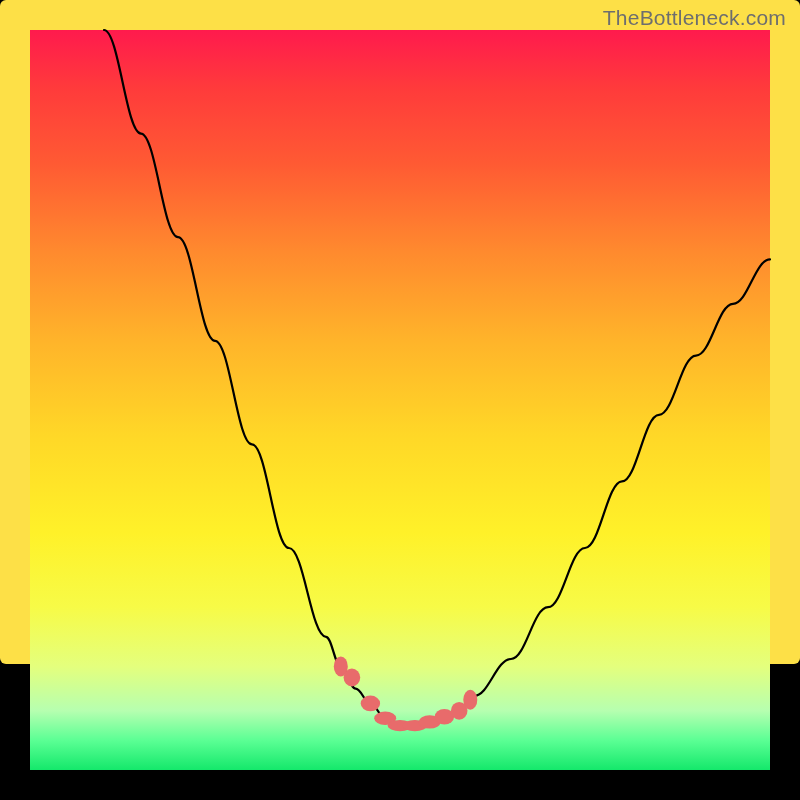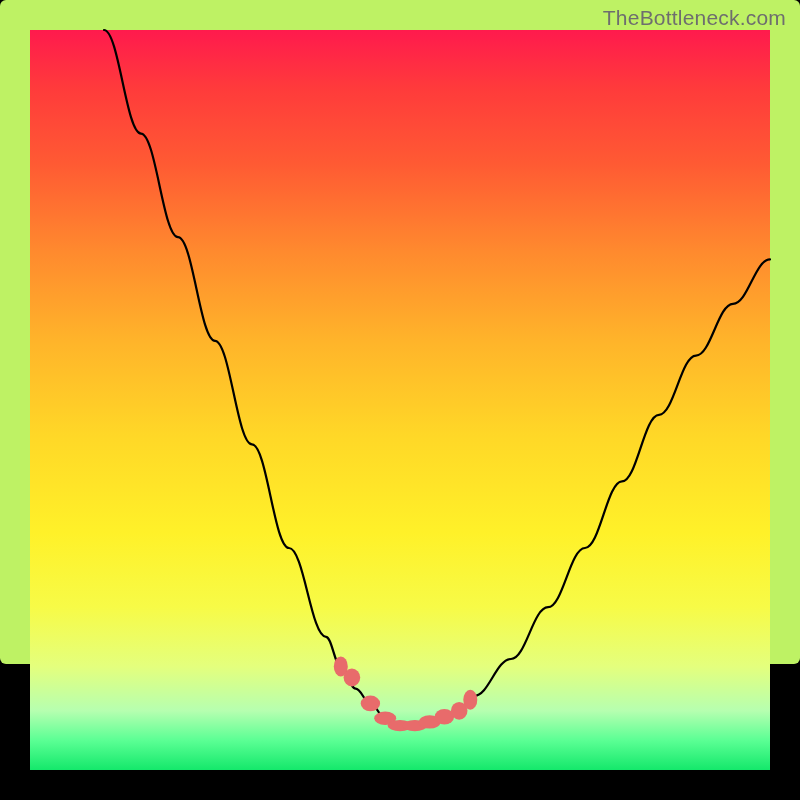--- a/index.html
+++ b/index.html
@@ -8,21 +8,21 @@
     width: 800px;
     height: 800px;
     overflow: hidden;
     background: #000;
     font-family: Arial, Helvetica, sans-serif;
   }
   .frame {
     position: relative;
     width: 800px;
     height: 664px;
-    background: #bef264;
+    background: #fde047;
     border-radius: 6px;
   }
   .plot-area {
     position: absolute;
     left: 30px;
     top: 30px;
     width: 740px;
     height: 740px;
     background: linear-gradient(
       to bottom,

